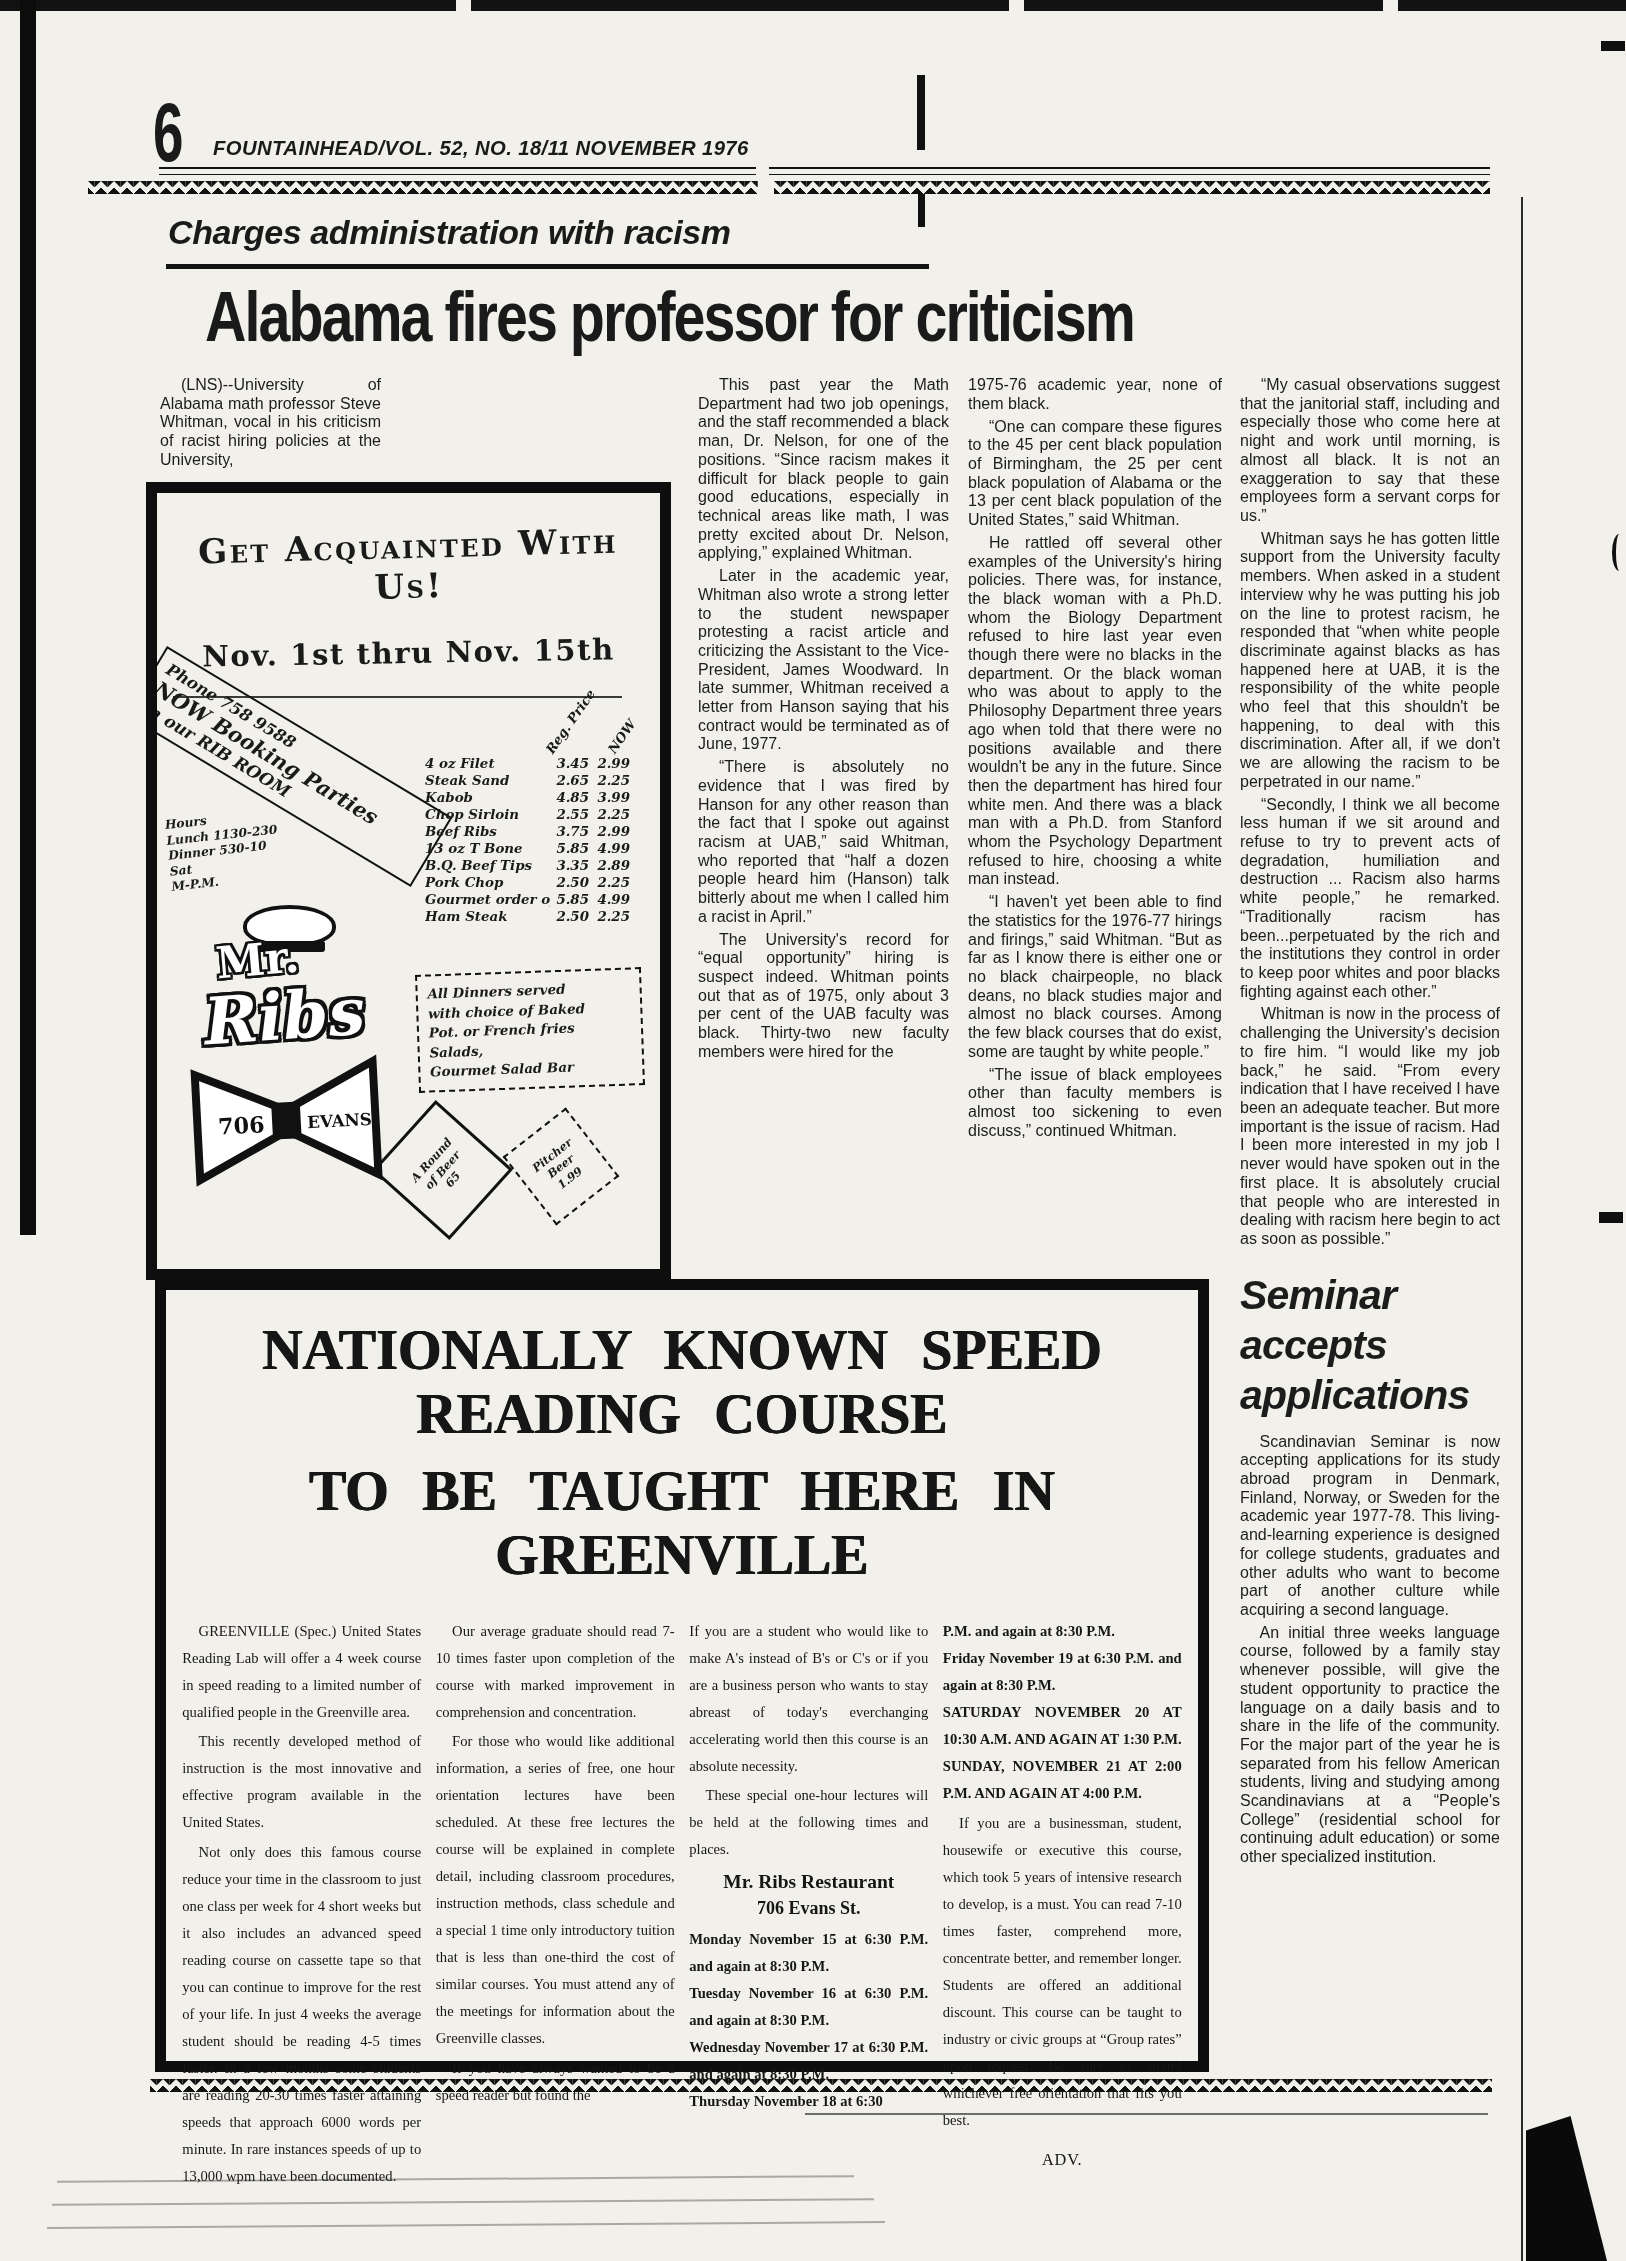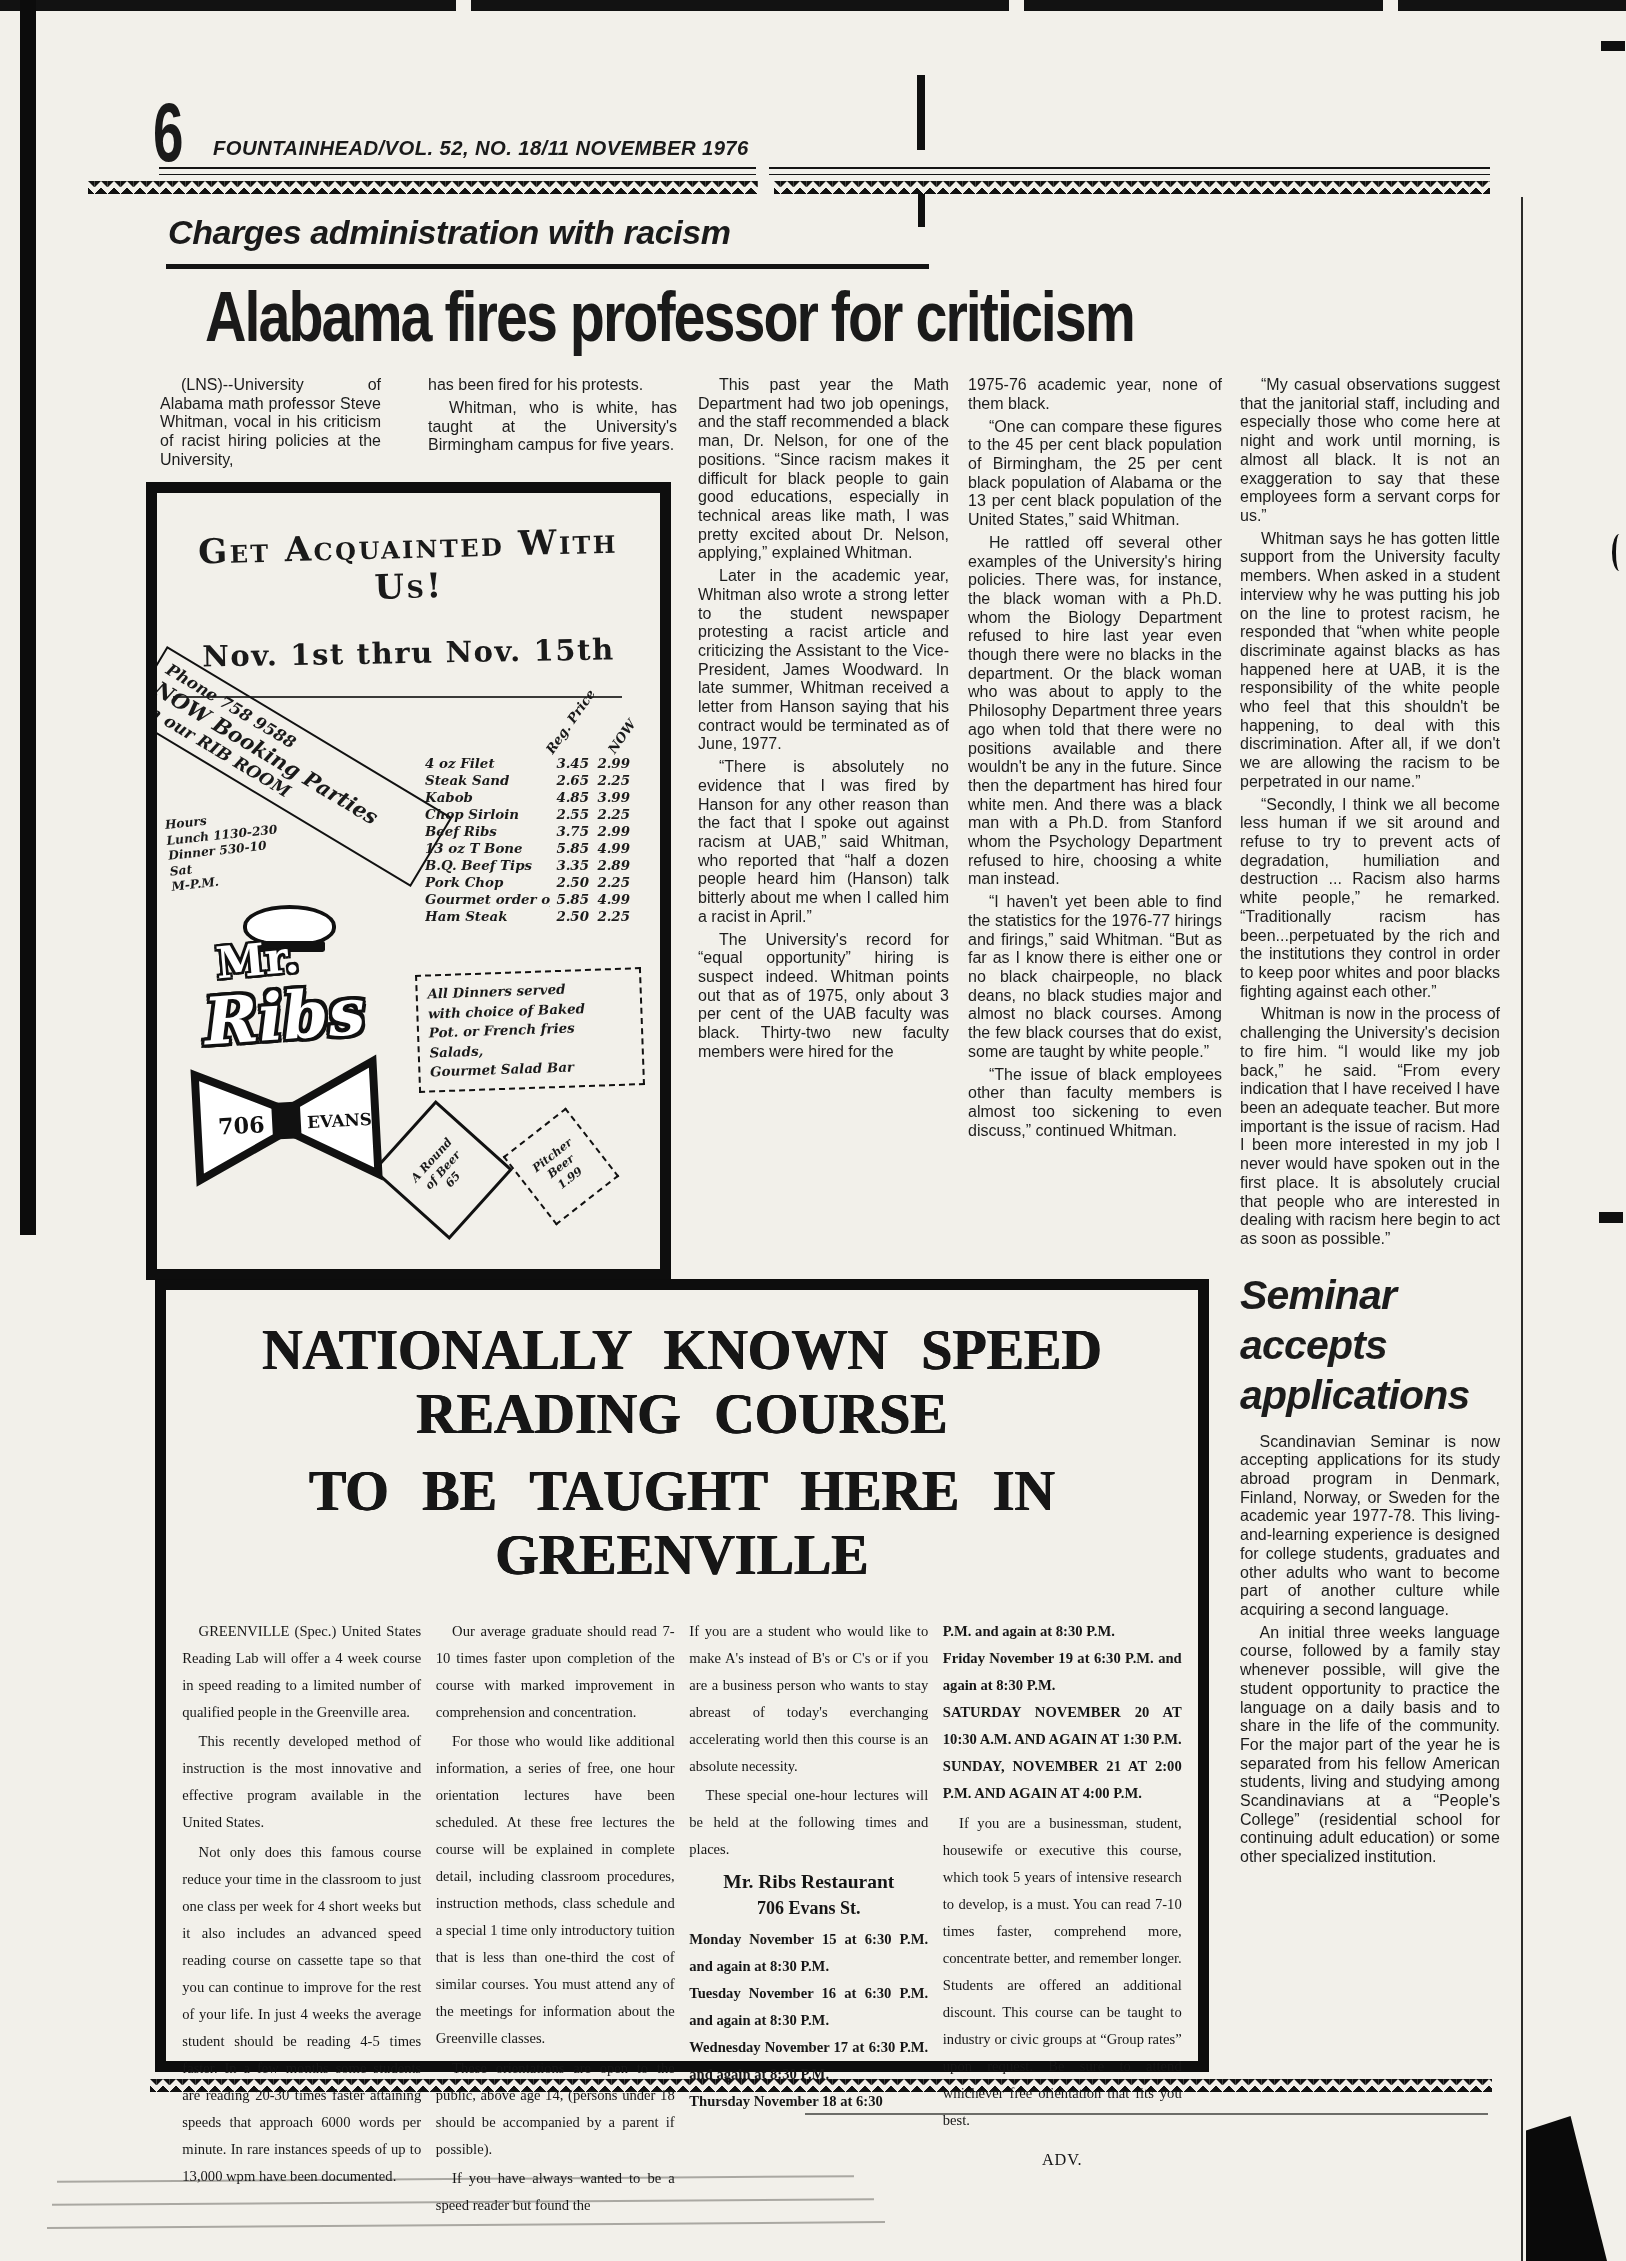--- a/index.html
+++ b/index.html
@@ -133,24 +133,20 @@
 
   <div class="kicker">Charges administration with racism</div>
   <div class="kicker-rule"></div>
   <div class="headline-wrap">
     <span class="headline">Alabama fires professor for criticism</span>
   </div>
 
   <div class="col col1">
       <p>(LNS)--University of Alabama math professor Steve Whitman, vocal in his criticism of racist hiring policies at the University,</p>
     </div>
-  <div class="col col2 cont-first">
-      <p>has been fired for his protests.</p>
-      <p>Whitman, who is white, has taught at the University's Birmingham campus for five years.</p>
-    </div>
   <div class="col col3">
       <p>This past year the Math Department had two job openings, and the staff recommended a black man, Dr. Nelson, for one of the positions. “Since racism makes it difficult for black people to gain good educations, especially in technical areas like math, I was pretty excited about Dr. Nelson, applying,” explained Whitman.</p>
       <p>Later in the academic year, Whitman also wrote a strong letter to the student newspaper protesting a racist article and criticizing the Assistant to the Vice-President, James Woodward. In late summer, Whitman received a letter from Hanson saying that his contract would be terminated as of June, 1977.</p>
       <p>“There is absolutely no evidence that I was fired by Hanson for any other reason than the fact that I spoke out against racism at UAB,” said Whitman, who reported that “half a dozen people heard him (Hanson) talk bitterly about me when I called him a racist in April.”</p>
       <p>The University's record for “equal opportunity” hiring is suspect indeed. Whitman points out that as of 1975, only about 3 per cent of the UAB faculty was black. Thirty-two new faculty members were hired for the</p>
     </div>
   <div class="col col4 cont-first">
       <p>1975-76 academic year, none of them black.</p>
       <p>“One can compare these figures to the 45 per cent black population of Birmingham, the 25 per cent black population of Alabama or the 13 per cent black population of the United States,” said Whitman.</p>
       <p>He rattled off several other examples of the University's hiring policies. There was, for instance, the black woman with a Ph.D. whom the Biology Department refused to hire last year even though there were no blacks in the department. Or the black woman who was about to apply to the Philosophy Department three years ago when told that there were no positions available and there wouldn't be any in the future. Since then the department has hired four white men. And there was a black man with a Ph.D. from Stanford whom the Psychology Department refused to hire, choosing a white man instead.</p>
@@ -298,21 +294,20 @@
     <div class="speed-headline sh2">TO BE TAUGHT HERE IN GREENVILLE</div>
     <div class="speed-cols">
       <div class="speed-col">
           <p>GREENVILLE (Spec.) United States Reading Lab will offer a 4 week course in speed reading to a limited number of qualified people in the Greenville area.</p>
           <p>This recently developed method of instruction is the most innovative and effective program available in the United States.</p>
           <p>Not only does this famous course reduce your time in the classroom to just one class per week for 4 short weeks but it also includes an advanced speed reading course on cassette tape so that you can continue to improve for the rest of your life. In just 4 weeks the average student should be reading 4-5 times faster. In a few months some students are reading 20-30 times faster attaining speeds that approach 6000 words per minute. In rare instances speeds of up to 13,000 wpm have been documented.</p>
         </div>
       <div class="speed-col">
           <p>Our average graduate should read 7-10 times faster upon completion of the course with marked improvement in comprehension and concentration.</p>
           <p>For those who would like additional information, a series of free, one hour orientation lectures have been scheduled. At these free lectures the course will be explained in complete detail, including classroom procedures, instruction methods, class schedule and a special 1 time only introductory tuition that is less than one-third the cost of similar courses. You must attend any of the meetings for information about the Greenville classes.</p>
-          <p>These orientations are open to the public, above age 14, (persons under 18 should be accompanied by a parent if possible).</p>
           <p>If you have always wanted to be a speed reader but found the</p>
         </div>
       <div class="speed-col noindent-first">
         <div class="noindent-first">
             <p>If you are a student who would like to make A's instead of B's or C's or if you are a business person who wants to stay abreast of today's everchanging accelerating world then this course is an absolute necessity.</p>
             <p>These special one-hour lectures will be held at the following times and places.</p>
           </div>
         <p class="venue">Mr. Ribs Restaurant</p>
         <p class="venue-addr">706 Evans St.</p>
         <div class="sched">

